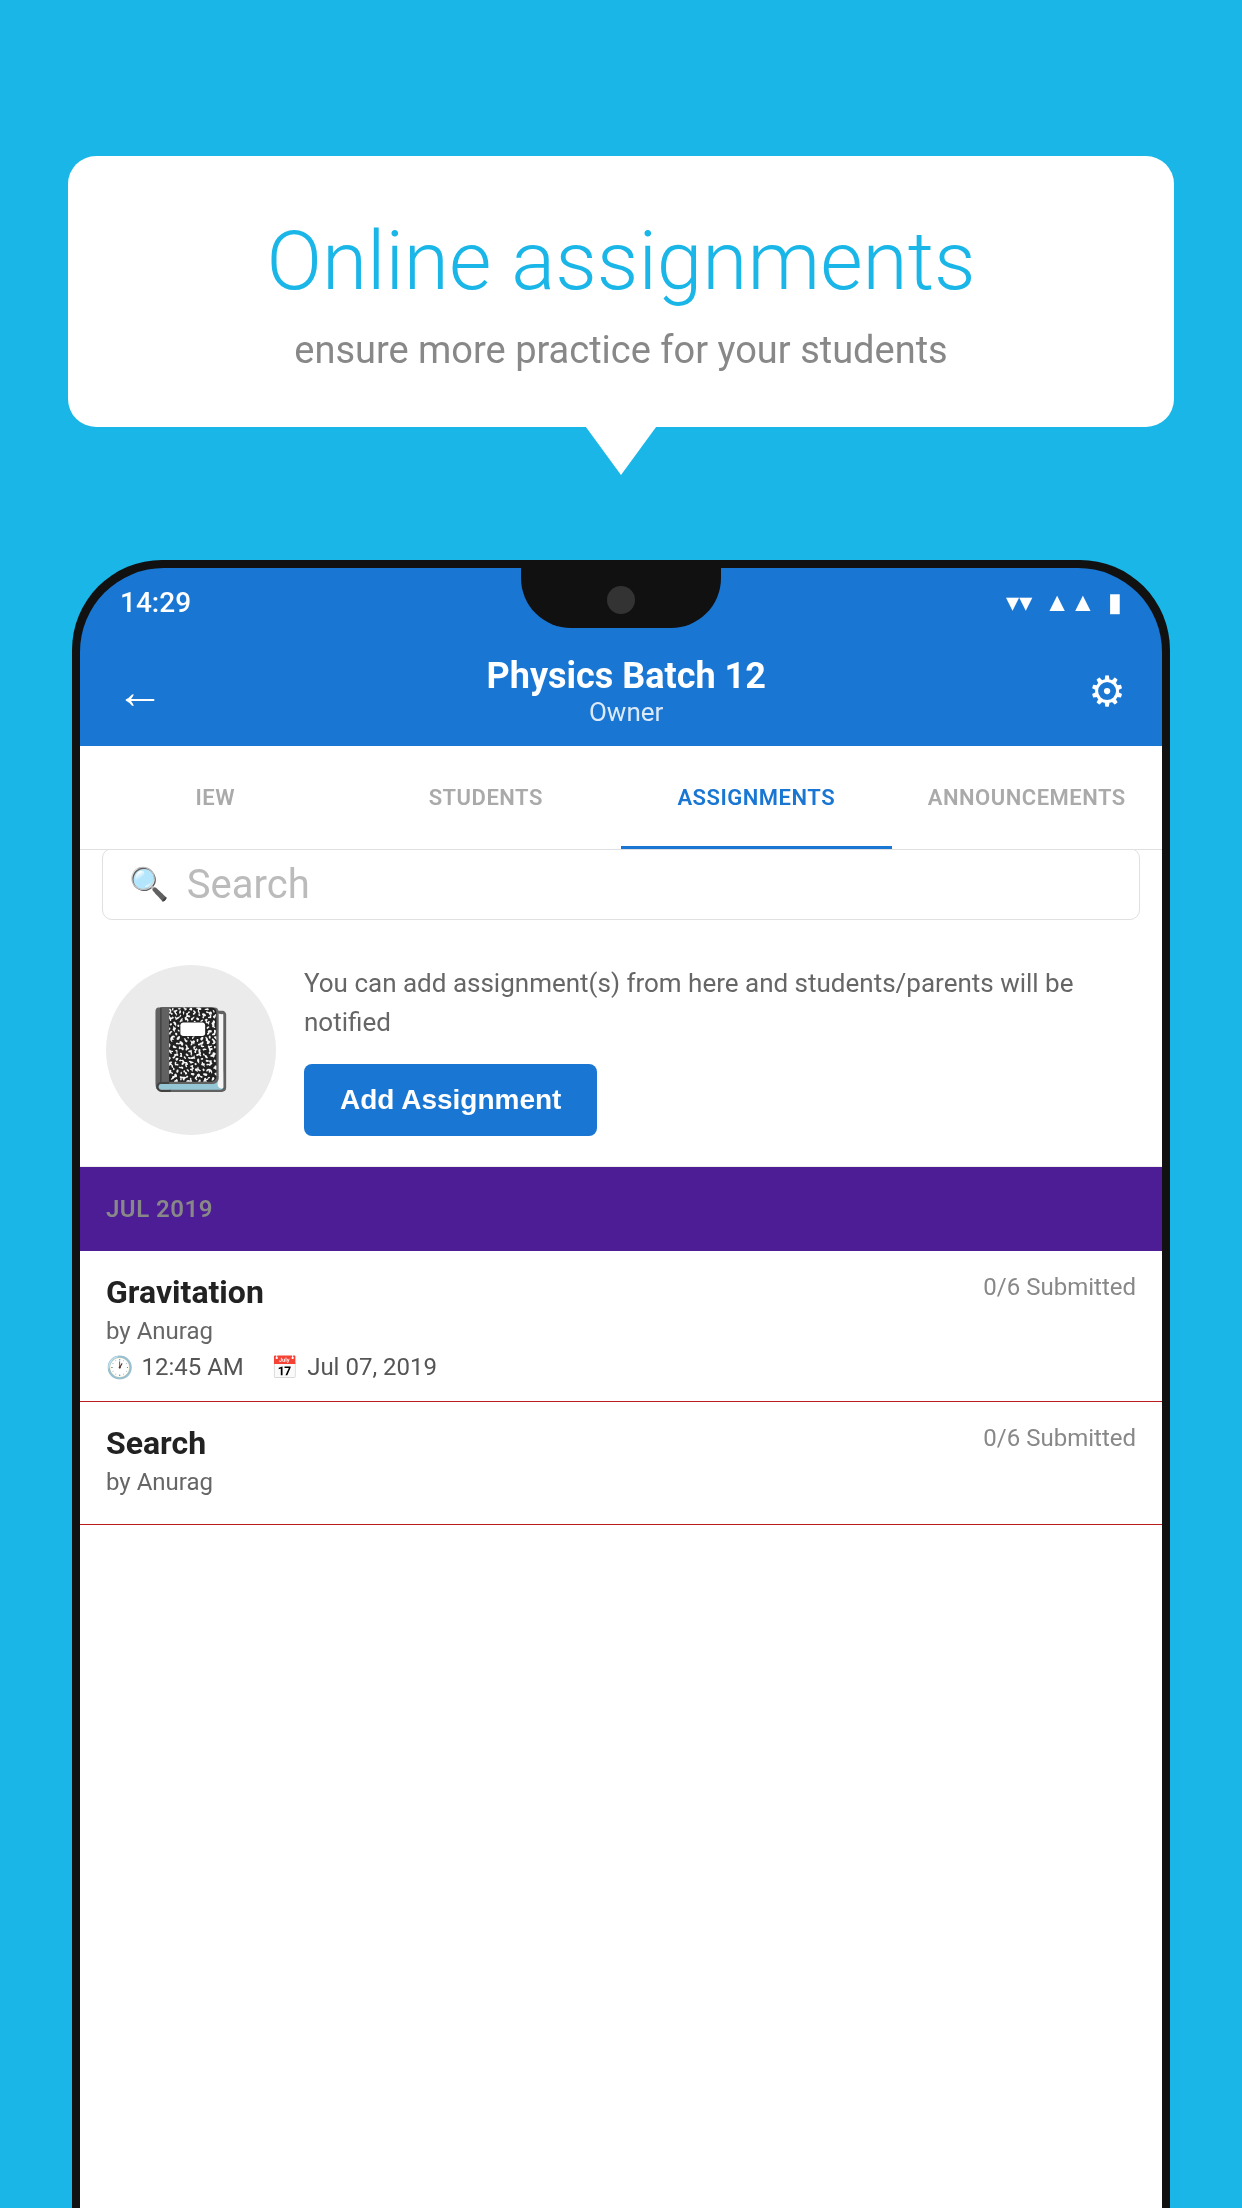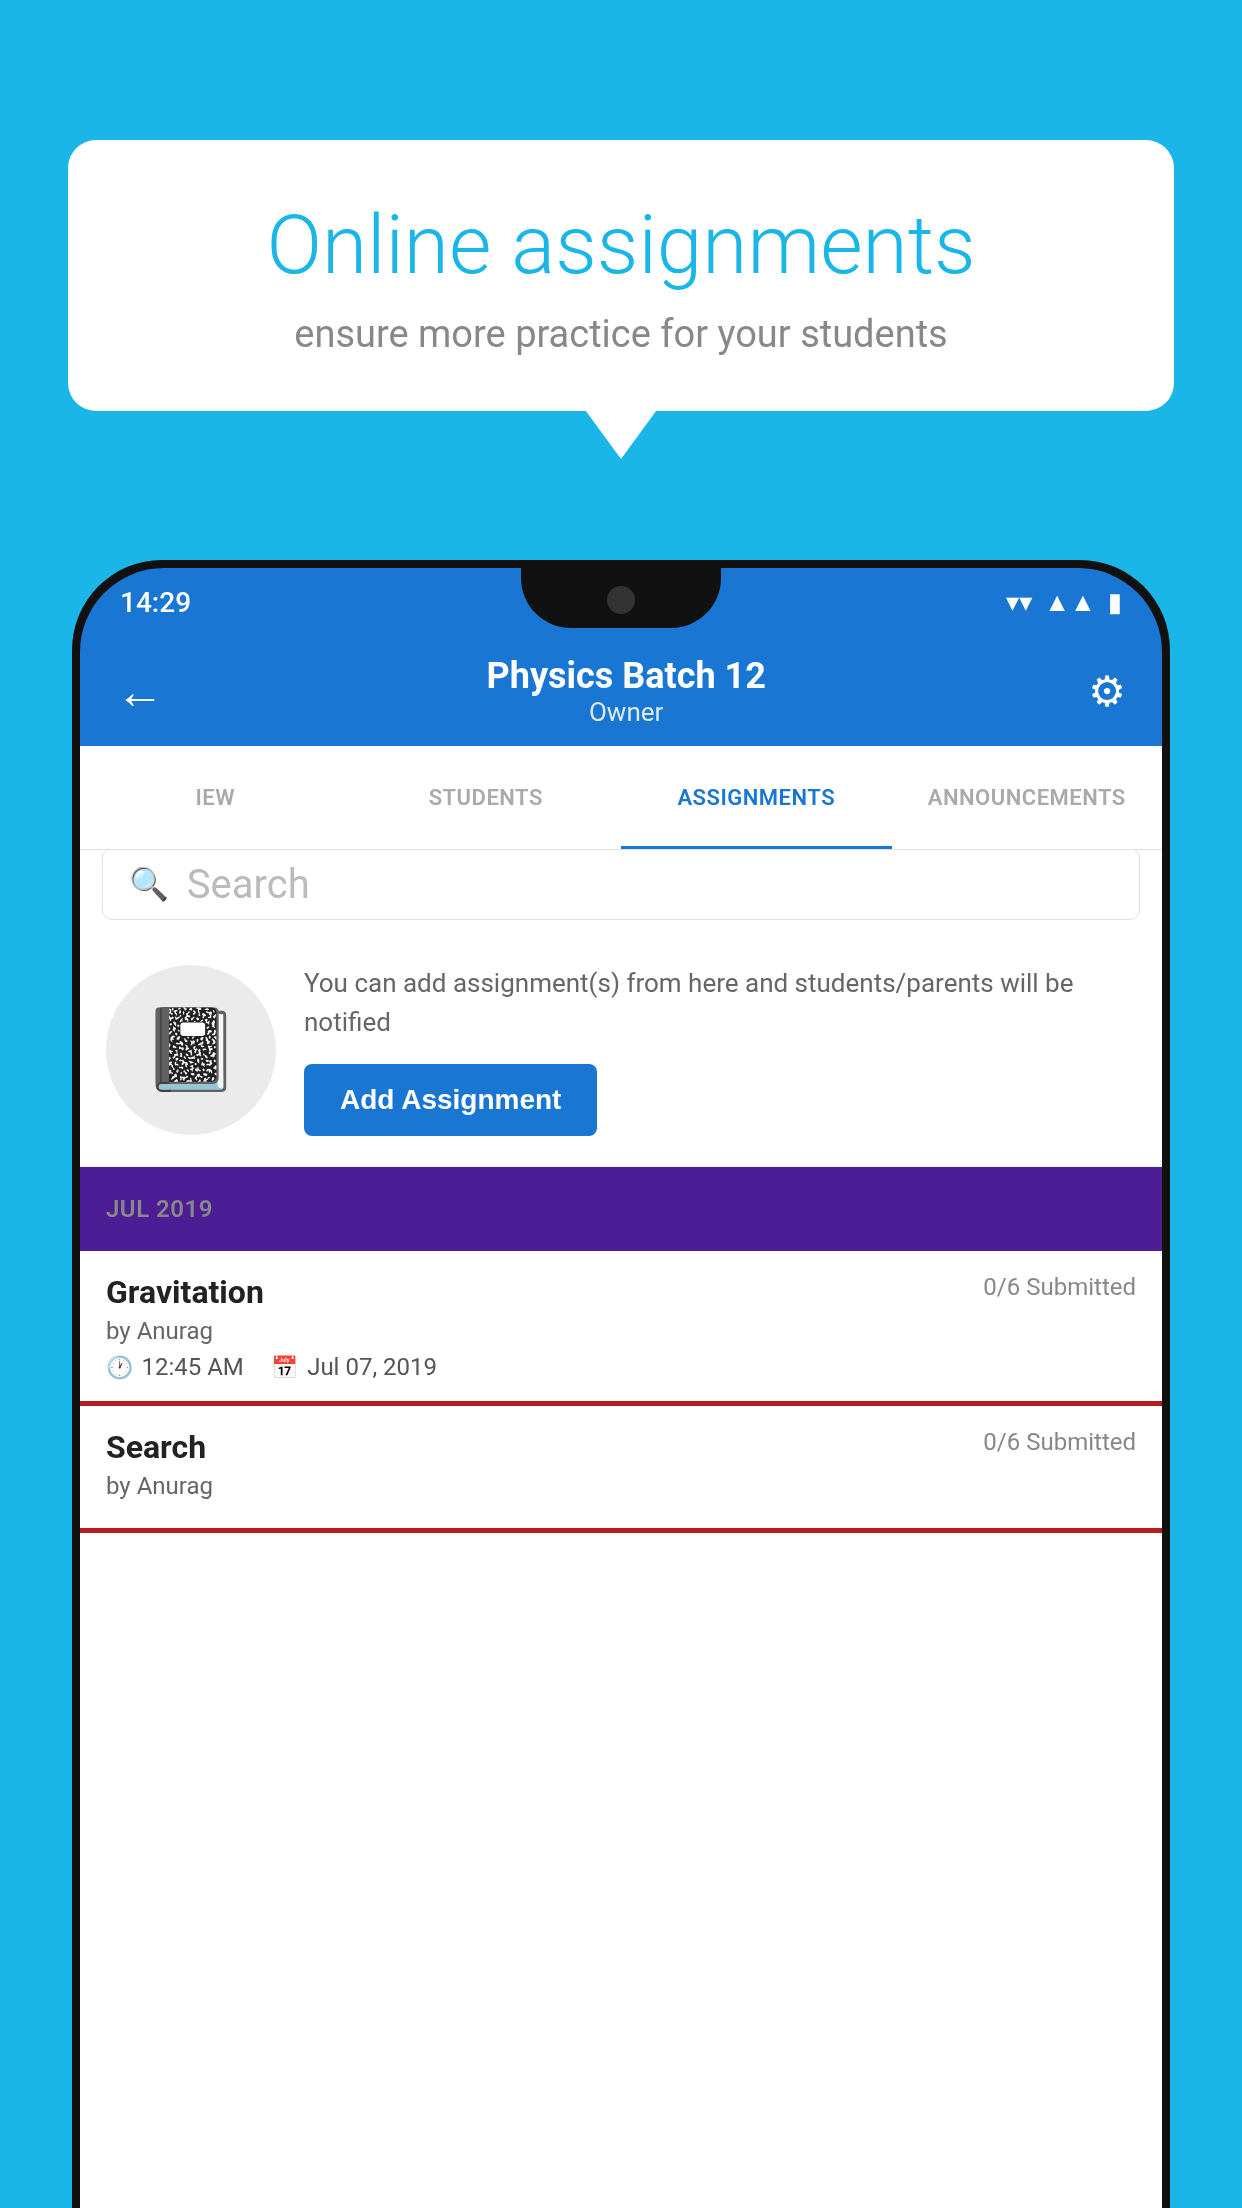--- a/index.html
+++ b/index.html
@@ -8,21 +8,21 @@
       height: 2208px;
       background-color: #1ab6e8;
       font-family: 'Roboto', Arial, sans-serif;
       overflow: hidden;
       position: relative;
     }
 
     
     .speech-bubble-container {
       position: absolute;
-      top: 140px;
+      top: 156px;
       left: 68px;
       right: 68px;
       border-radius: 8px;
     }
     .speech-bubble {
       background: white;
       border-radius: 28px;
       padding: 60px 70px 55px;
       position: relative;
     }
@@ -283,21 +283,21 @@
       padding: 28px 26px;
       color: #888;
       font-size: 24px;
       font-weight: 600;
       letter-spacing: 0.5px;
     }
 
     
     .assignment-item {
       padding: 22px 26px 20px;
-      border-bottom: 5px solid #b91c1c;
+      border-bottom: 1px solid #b91c1c;
     }
     .assignment-item-header {
       display: flex;
       justify-content: space-between;
       align-items: flex-start;
       margin-bottom: 6px;
     }
     .assignment-name {
       font-size: 32px;
       font-weight: 700;

